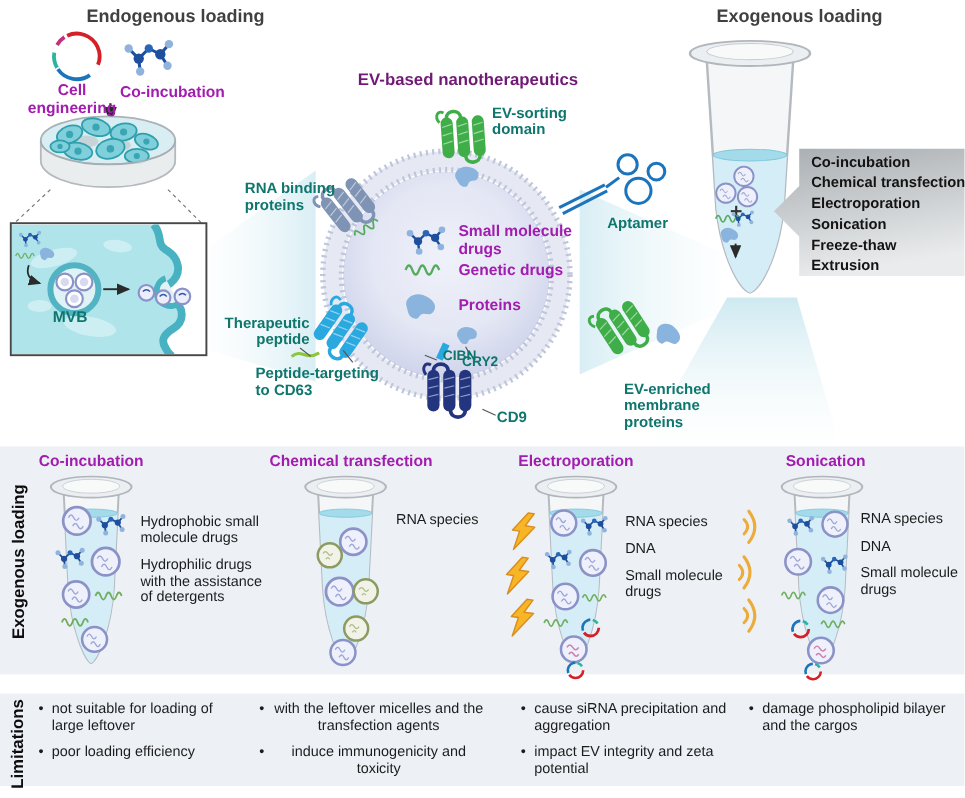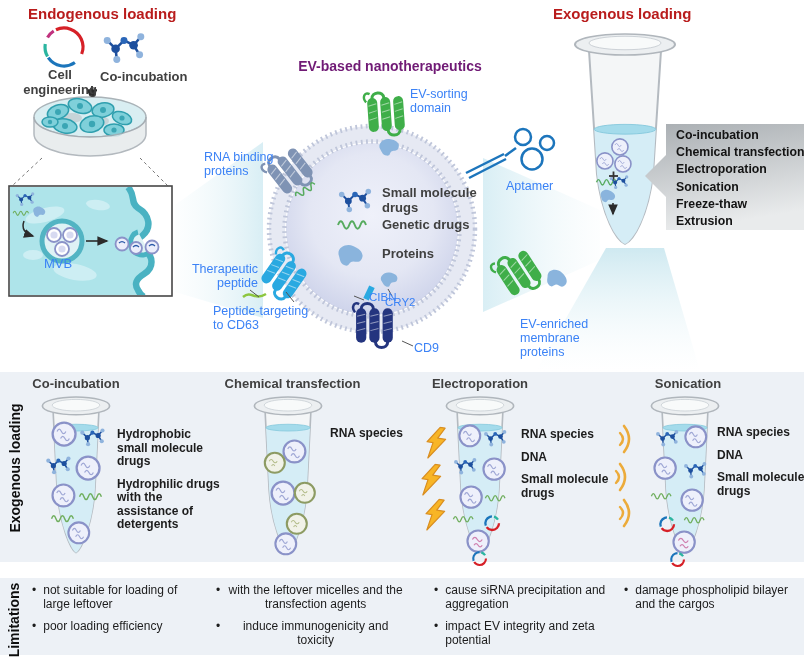--- a/index.html
+++ b/index.html
@@ -1,31 +1,31 @@
 <!DOCTYPE html>
 <html><head>
 <meta charset="utf-8">
 <style>
   html,body{margin:0;padding:0;background:#fff;}
   #fig{position:relative;width:804px;height:665px;background:#fff;overflow:hidden;
        font-family:"Liberation Sans","DejaVu Sans",sans-serif;color:#1c1c1c;}
   #art{position:absolute;left:0;top:0;}
-  .lbl{position:absolute;font-size:12.5px;line-height:1.12;color:#3b82f6;}
-  .b15{font-weight:bold;font-size:15px;color:#b91c1c;}
+  .lbl{position:absolute;font-size:12.5px;line-height:1.12;color:#0f766e;font-weight:bold;}
+  .b15{font-weight:bold;font-size:15px;color:#404040;margin-left:44px;}
   .b14{font-weight:bold;font-size:14px;color:#701a75;}
-  .b13{font-weight:bold;font-size:13px;color:#404040;}
+  .b13{font-weight:bold;font-size:13px;color:#a21caf;}
   .s11{font-size:11.5px;}
   .ctr{text-align:center;}
   .rt{text-align:right;}
   .rot{position:absolute;transform:rotate(-90deg);transform-origin:center;
        font-weight:bold;font-size:14px;text-align:center;color:#0d0d0d;}
   .meth{position:absolute;left:676px;top:127px;width:130px;font-weight:bold;
         font-size:12.3px;line-height:17.2px;color:#131313;}
   .cargo{position:absolute;font-size:12px;line-height:13.5px;}
-  .cargo .it{margin-bottom:9px;font-weight:bold;}
+  .cargo .it{margin-bottom:9px;}
   .lim{position:absolute;font-size:12px;line-height:13.6px;}
   .lim .it{display:flex;margin-bottom:9px;}
   .lim .it::before{content:"•";margin-right:7px;}
 </style>
 </head>
 <body>
 
 <div id="fig">
 
 <svg id="art" width="804" height="665" viewBox="0 0 804 665">

